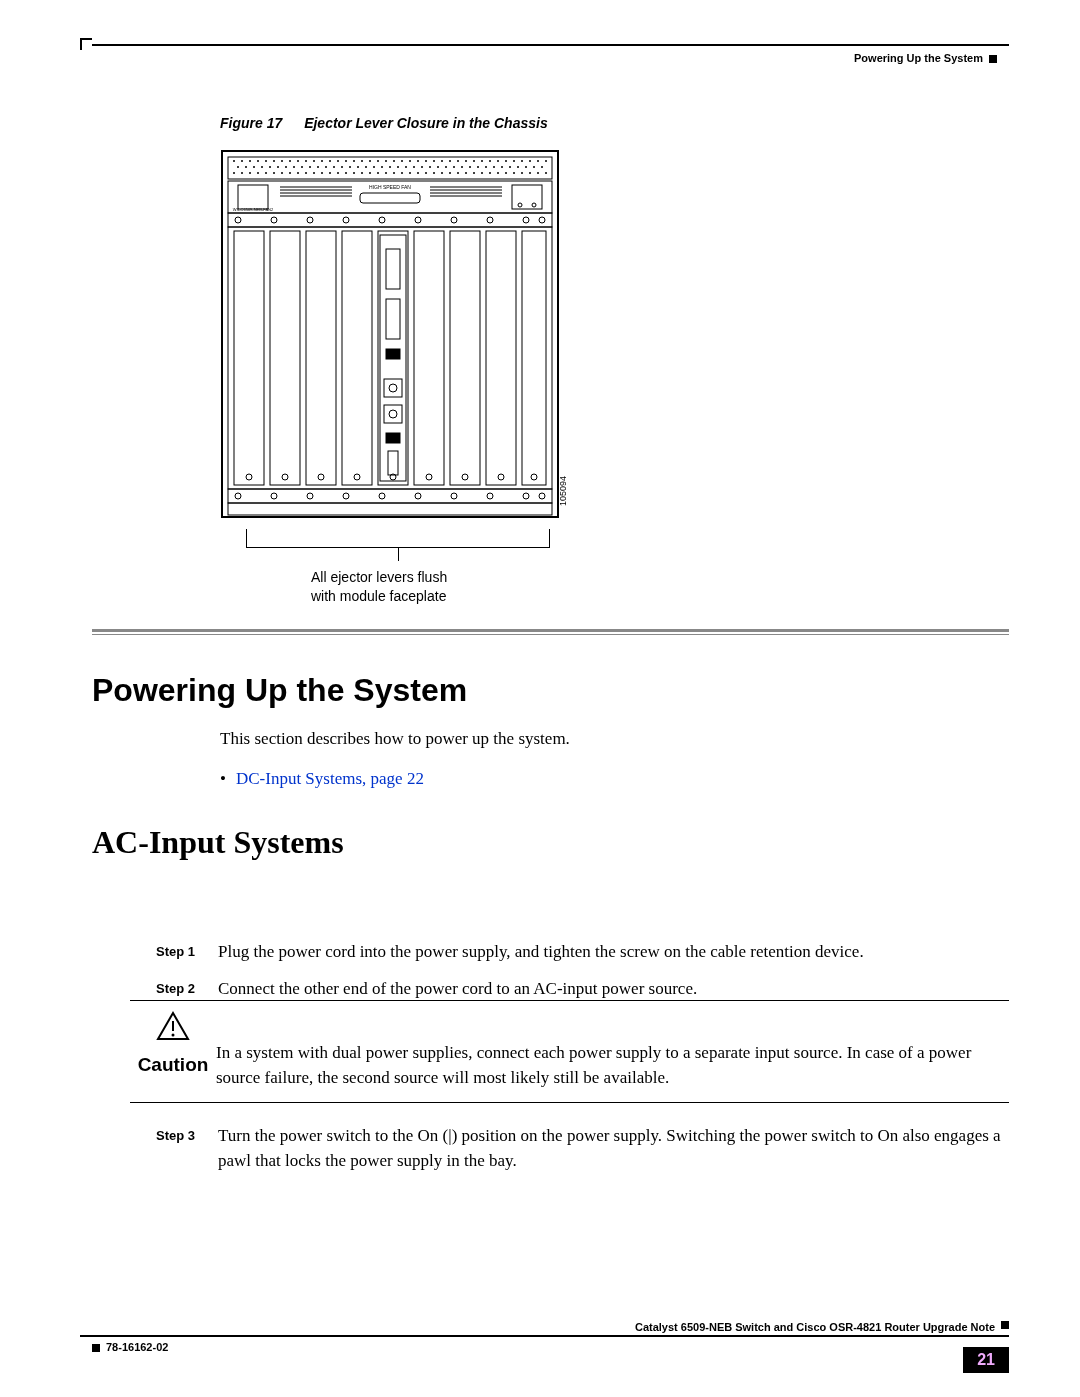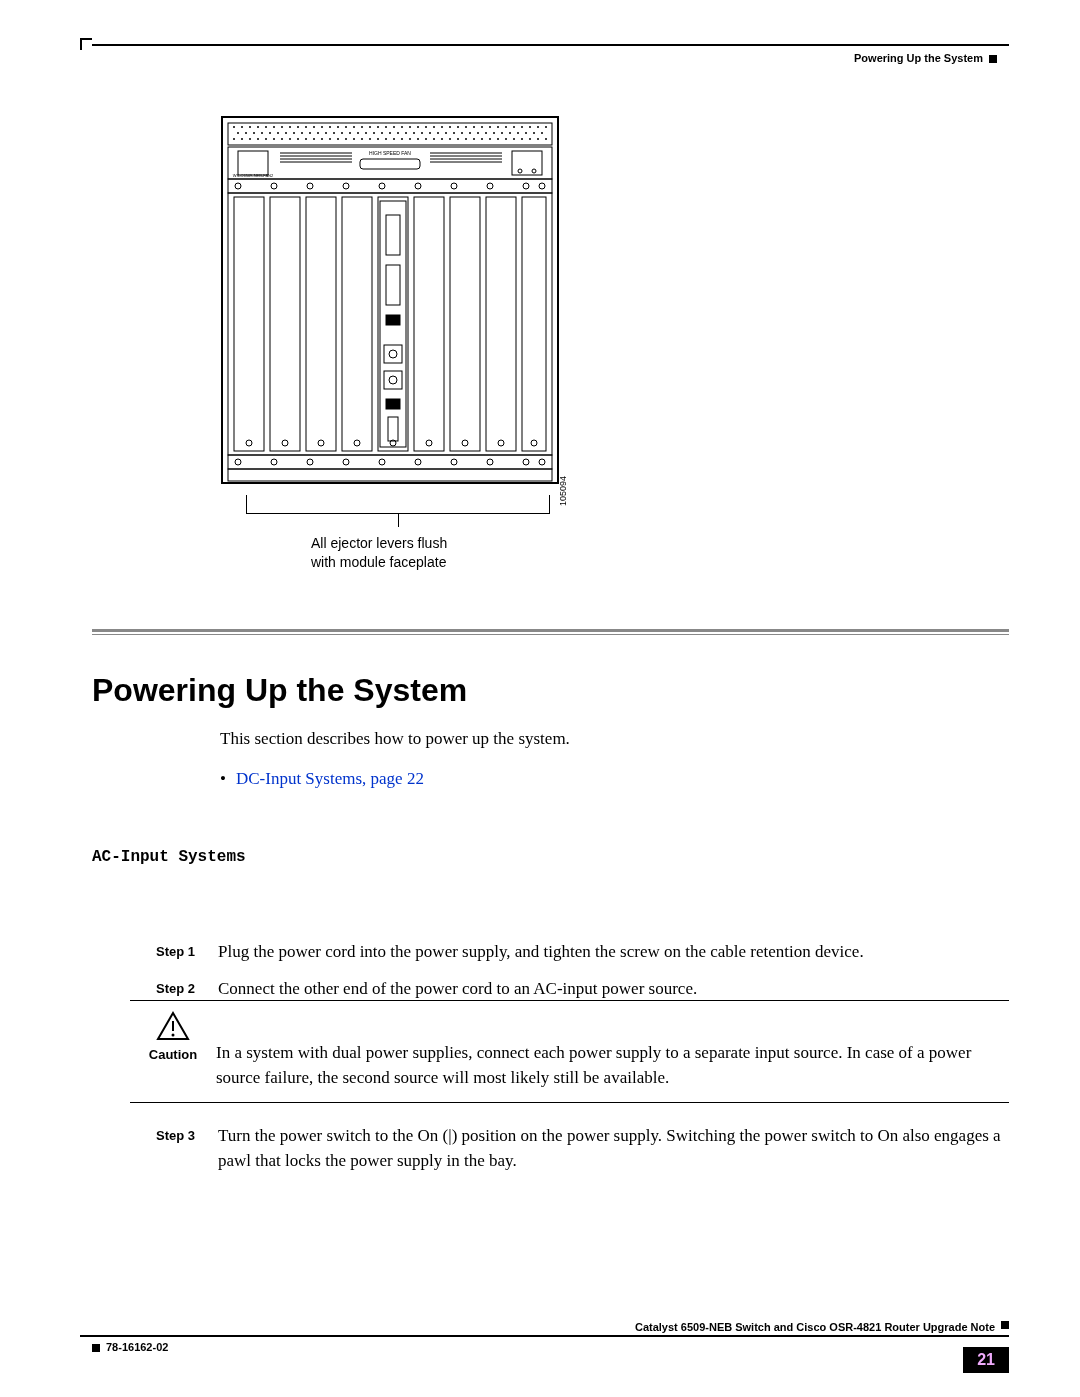--- a/index.html
+++ b/index.html
@@ -124,25 +124,25 @@
   }
   .links {
     margin-top: 14px;
     font-size: 17px;
   }
   .links .bullet { margin-right: 10px; }
   .links a { color: #0033cc; text-decoration: none; }
   .links div { margin-bottom: 6px; }
   .h2 {
     position:absolute;
-    top: 848px;
+    top: 824px;
     left: 92px;
-    font-family: Liberation Mono, monospace;
-    font-weight: bold;
-    font-size: 16px;
+    font-family: Liberation Serif, serif;
+    font-weight: bold;
+    font-size: 32px;
   }
   .body2 {
     position:absolute;
     top: 896px;
     left: 220px;
     right: 60px;
     font-size: 17px;
   }
   .steps {
     position:absolute;
@@ -179,22 +179,22 @@
     border-bottom:1px solid #000;
   }
   .caution-icon {
     flex:0 0 86px;
     text-align:center;
   }
   .caution-icon svg { width:34px; height:30px; }
   .caution-label {
     font-family: Arial, Helvetica, sans-serif;
     font-weight: bold;
-    font-size: 13px;
-    margin-top:2px;
+    font-size: 19px;
+    margin-top:9px;
   }
   .caution-text {
     flex:1;
     font-size:17px;
     line-height:1.45;
     padding-top:30px;
   }
   .step3 {
     position:absolute;
     top: 1124px;
@@ -258,20 +258,24 @@
 <body>
 
 <div class="page">
   <div class="crop-top"></div>
   <div class="top-rule-wrap">
       <div class="top-rule"></div>
     </div>
   <div class="running-head">Powering Up the System</div>
 
   <div class="content">
+    <div class="fig-caption">
+      <span class="num">Figure 17</span>
+      <span>Ejector Lever Closure in the Chassis</span>
+    </div>
 
     
     <svg class="chassis-svg" viewBox="0 0 340 370">
 
       <rect x="2" y="2" width="336" height="366" fill="none" stroke="#000" stroke-width="2"></rect>
 
       <g fill="#000">
         <rect x="8" y="8" width="324" height="22" fill="none" stroke="#000"></rect>
       </g>
 

